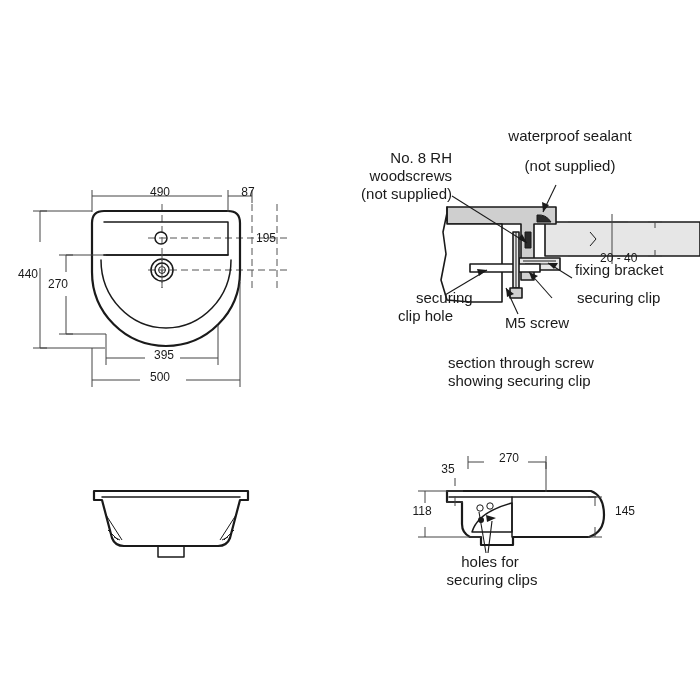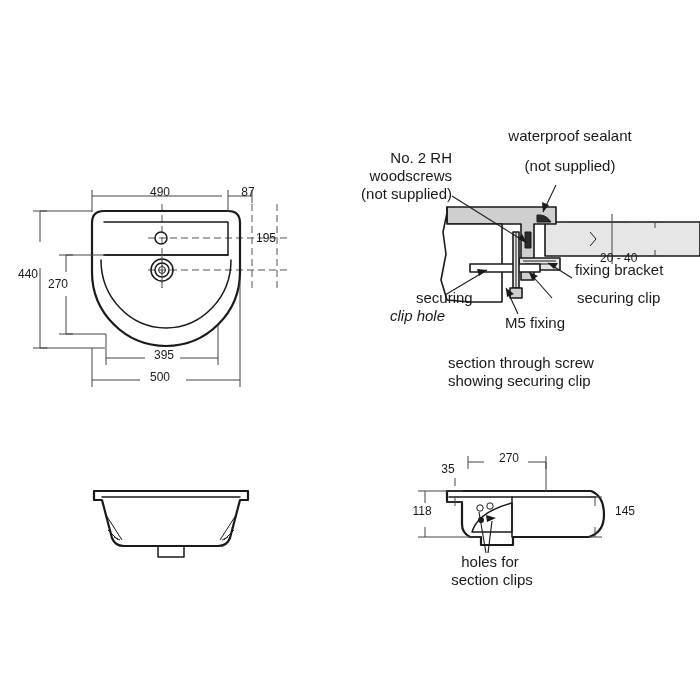--- a/index.html
+++ b/index.html
@@ -275,40 +275,40 @@
 </svg>
 
 <div class="lbl dim" style="left:145px;top:186px;width:30px;text-align:center;">490</div>
 <div class="lbl dim" style="left:235px;top:186px;width:26px;text-align:center;">87</div>
 <div class="lbl dim" style="left:256px;top:232px;width:40px;text-align:left;">195</div>
 <div class="lbl dim" style="left:18px;top:268px;width:44px;text-align:left;">440</div>
 <div class="lbl dim" style="left:48px;top:278px;width:40px;text-align:left;">270</div>
 <div class="lbl dim" style="left:147px;top:349px;width:34px;text-align:center;">395</div>
 <div class="lbl dim" style="left:143px;top:371px;width:34px;text-align:center;">500</div>
 
-<div class="lbl note r" style="left:340px;top:150px;width:112px;">No. 2 RH</div>
+<div class="lbl note r" style="left:340px;top:150px;width:112px;">No. 8 RH</div>
 <div class="lbl note r" style="left:330px;top:168px;width:122px;">woodscrews</div>
 <div class="lbl note r" style="left:322px;top:186px;width:130px;">(not supplied)</div>
 
 <div class="lbl note c" style="left:480px;top:128px;width:180px;">waterproof sealant</div>
 <div class="lbl note c" style="left:480px;top:158px;width:180px;">(not supplied)</div>
 
 <div class="lbl dim" style="left:600px;top:228px;width:70px;text-align:left;margin-top:24px;">20 - 40</div>
 
 <div class="lbl note" style="left:575px;top:262px;width:120px;">fixing bracket</div>
 
 <div class="lbl note" style="left:577px;top:290px;width:110px;">securing clip</div>
 
 <div class="lbl note" style="left:416px;top:290px;width:90px;">securing</div>
-<div class="lbl note" style="left:390px;top:308px;width:90px;font-style:italic;">clip hole</div>
-
-<div class="lbl note" style="left:505px;top:315px;width:90px;">M5 fixing</div>
+<div class="lbl note" style="left:398px;top:308px;width:90px;">clip hole</div>
+
+<div class="lbl note" style="left:505px;top:315px;width:90px;">M5 screw</div>
 
 <div class="lbl note" style="left:448px;top:355px;width:220px;">section through screw</div>
 <div class="lbl note" style="left:448px;top:373px;width:220px;">showing securing clip</div>
 
 <div class="lbl dim" style="left:492px;top:452px;width:34px;text-align:center;">270</div>
 <div class="lbl dim" style="left:434px;top:463px;width:28px;text-align:center;">35</div>
 <div class="lbl dim" style="left:404px;top:505px;width:36px;text-align:center;">118</div>
 <div class="lbl dim" style="left:606px;top:505px;width:38px;text-align:center;">145</div>
 
 <div class="lbl note c" style="left:420px;top:554px;width:140px;">holes for</div>
-<div class="lbl note c" style="left:410px;top:572px;width:164px;">section clips</div>
+<div class="lbl note c" style="left:410px;top:572px;width:164px;">securing clips</div>
 
 </body></html>

